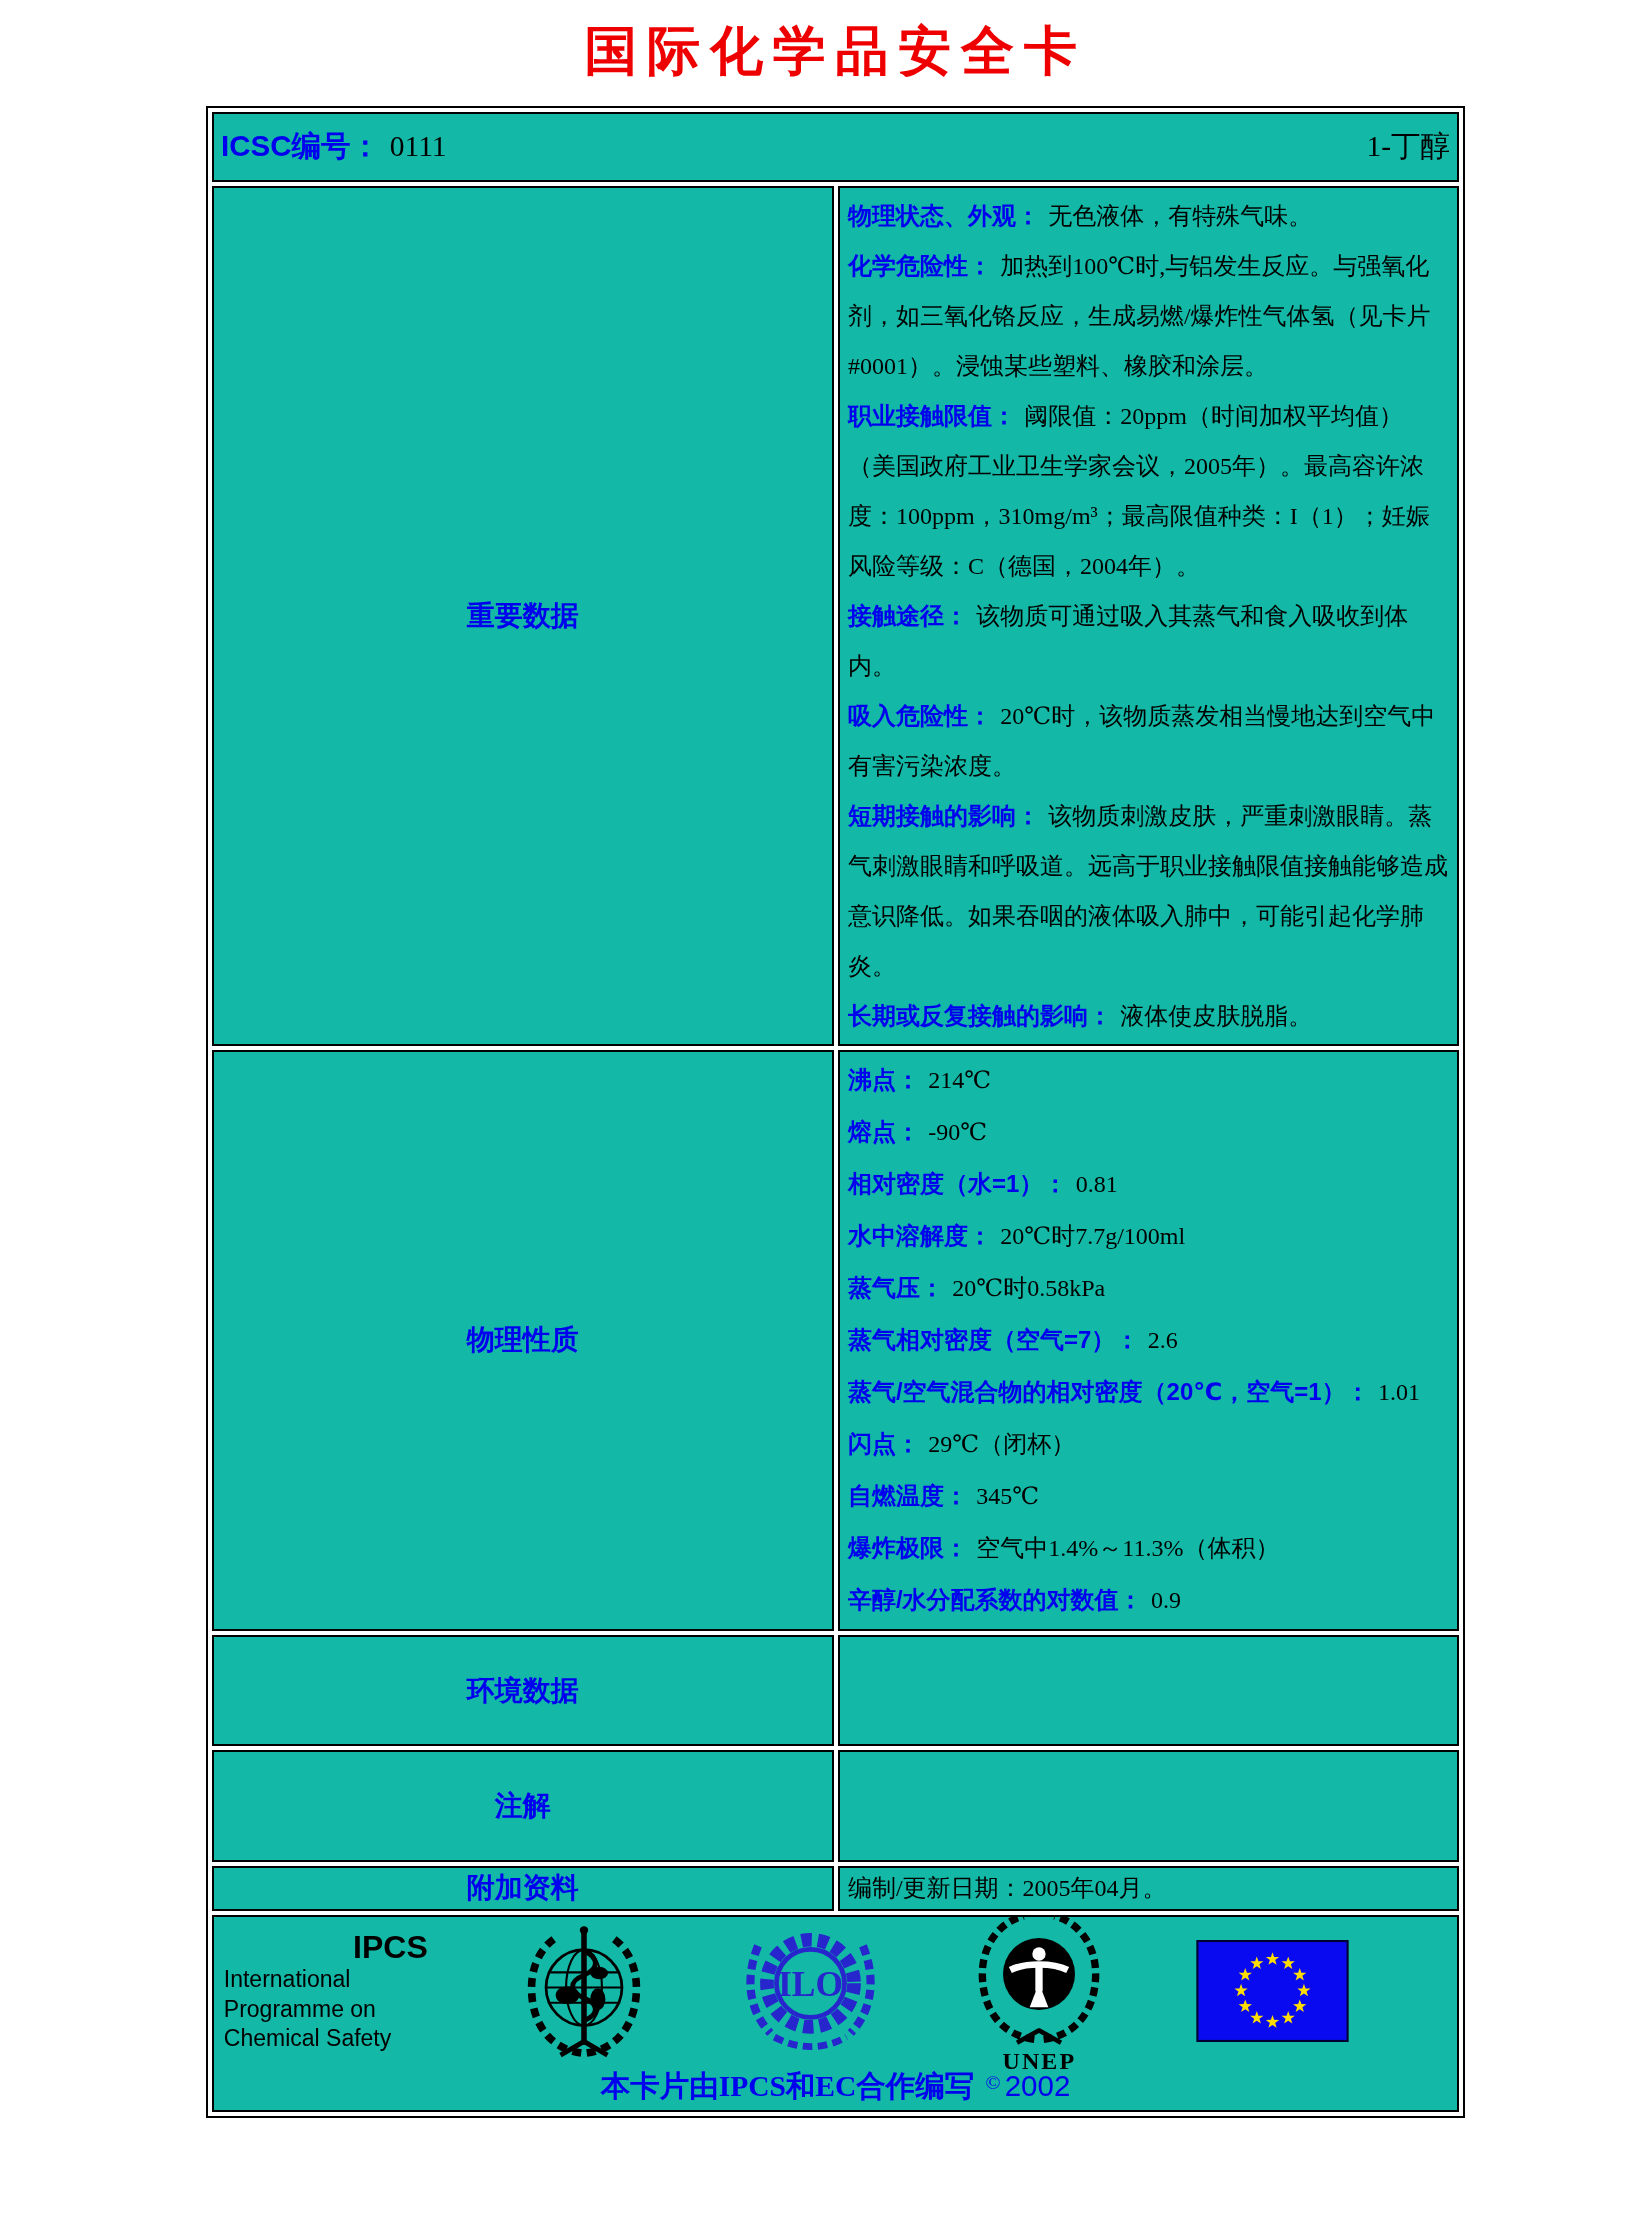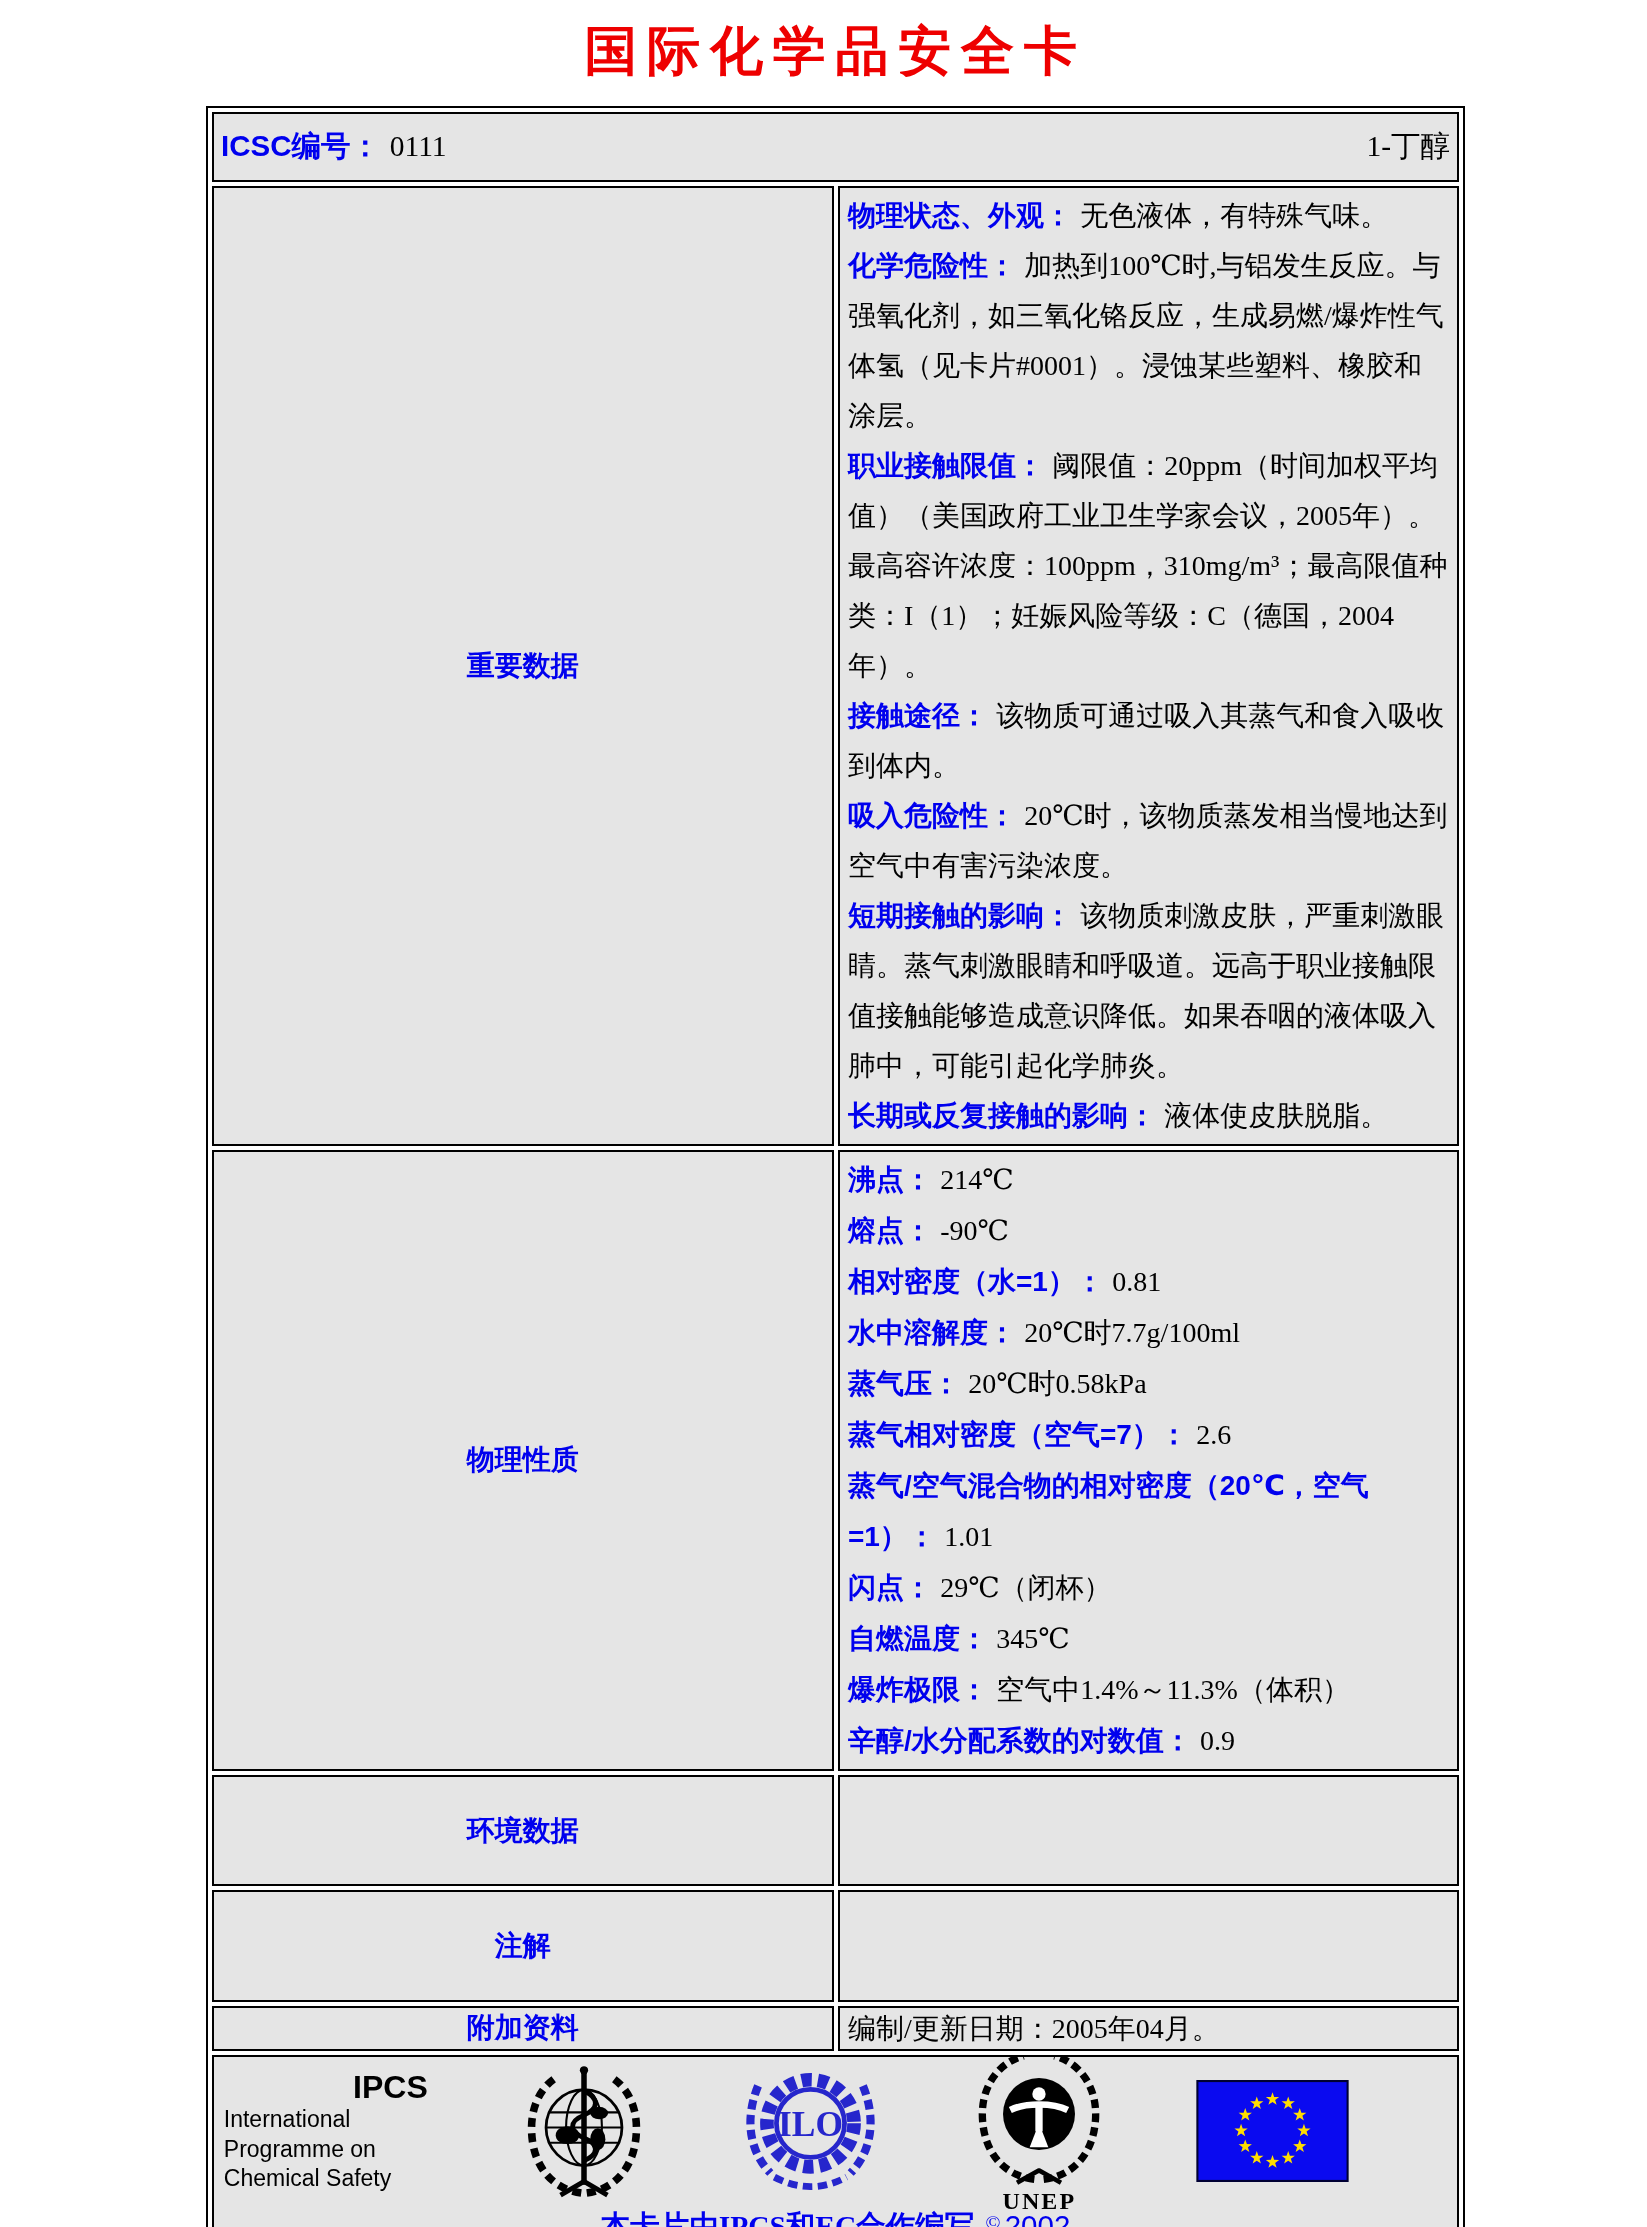--- a/index.html
+++ b/index.html
@@ -27,37 +27,37 @@
   }
   table.card{
     margin-left:206px;
     width:1259px;
     border:2.8px solid #000;
     border-collapse:separate;
     border-spacing:4.2px;
     background:#fff;
     table-layout:fixed;
   }
-  td{border:2.1px solid #000;background:#e5e5e5;overflow:hidden;}
+  td{border:2.1px solid #000;background:#14b8a6;overflow:hidden;}
   td.label-cell{
     width:174px;
     text-align:center;vertical-align:middle;
     font-family:"Liberation Sans","DejaVu Sans",sans-serif;
     font-weight:bold;font-size:28px;color:var(--label-blue);margin-left:15px;
   }
   td.header-cell{height:70px;vertical-align:middle;padding:0 7px;}
   .header-flex{display:flex;justify-content:space-between;align-items:center;width:100%;}
   .header-left{font-size:29.5px;}
   .header-label{
     font-family:"Liberation Sans","DejaVu Sans",sans-serif;
     font-weight:bold;color:var(--label-blue);
   }
   .header-value{font-family:"Liberation Serif","DejaVu Serif",serif;color:#000;margin-left:9.8px;}
   .chemical-name{font-size:29.5px;color:#000;}
-  td.content-cell{vertical-align:top;padding:2.8px 8.4px;font-size:28px;margin-left:40px;}
+  td.content-cell{vertical-align:top;padding:2.8px 8.4px;font-size:24px;margin-left:40px;}
   tr.row-important td.content-cell{height:647px;}
   tr.row-important .item{line-height:50px;}
   tr.row-physical td.content-cell{height:556px;}
   tr.row-physical .item{line-height:51px;}
   tr.row-env td.content-cell{height:111px;}
   tr.row-notes td.content-cell{height:112px;}
   tr.row-additional td.content-cell{height:41px;vertical-align:middle;}
   tr.row-additional .item{line-height:35px;}
   .item{text-align:left;}
   .item-label{

